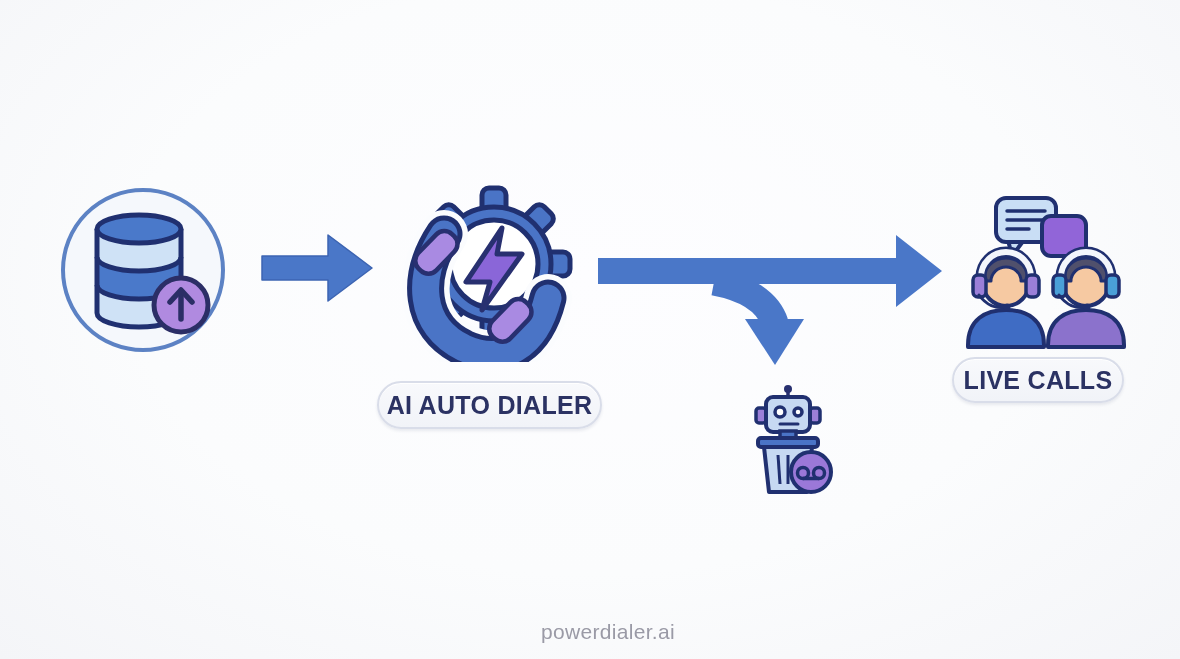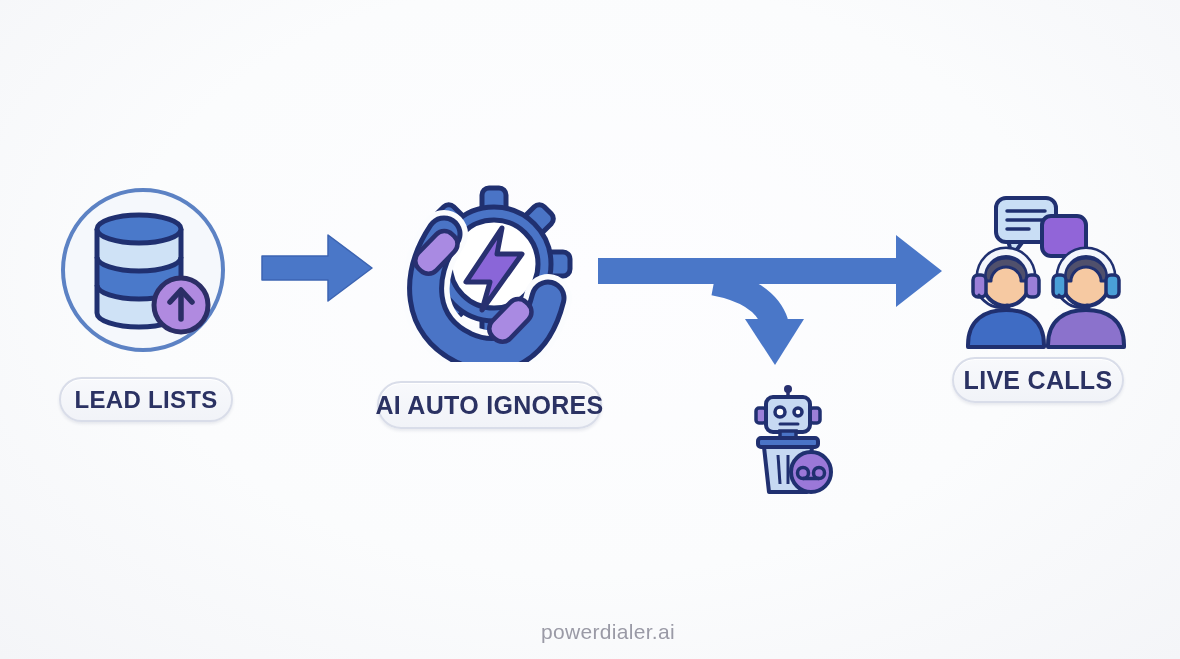--- a/index.html
+++ b/index.html
@@ -46,23 +46,20 @@
       <path d="M39,102 A42,14 0 0 0 123,102" fill="none" stroke="#203070" stroke-width="5"></path>
       <path d="M39,46 L39,130 A42,14 0 0 0 123,130 L123,46" fill="none" stroke="#203070" stroke-width="5"></path>
       <ellipse cx="81" cy="46" rx="42" ry="14" fill="#4a79ca" stroke="#203070" stroke-width="5"></ellipse>
     </g>
     <g>
       <circle cx="123" cy="122" r="27" fill="#b08ae0" stroke="#2b2e66" stroke-width="5"></circle>
       <path d="M123,136 L123,110" stroke="#2b2e66" stroke-width="5.5" stroke-linecap="round"></path>
       <path d="M112,119 L123,107 L134,119" fill="none" stroke="#2b2e66" stroke-width="5.5" stroke-linecap="round" stroke-linejoin="round"></path>
     </g>
   </svg>
-  <div class="pill" style="left:59px;top:377px;width:174px;height:45px;font-size:24px;">
-    <span>LEAD LISTS</span>
-  </div>
 
   <svg class="abs" style="left:258px;top:226px" width="118" height="84" viewBox="0 0 118 84">
     <polygon points="4,30 70,30 70,9 114,42 70,75 70,54 4,54" fill="#4a77c8" stroke="#3c64b2" stroke-width="1.5" stroke-linejoin="round"></polygon>
   </svg>
 
   <svg class="abs" style="left:398px;top:180px" width="186" height="182" viewBox="0 0 186 182">
     <g fill="#4a74c6" stroke="#203070" stroke-width="5">
       <rect x="84" y="8" width="24" height="30" rx="7" transform="rotate(0 96 84)"></rect>
       <rect x="84" y="8" width="24" height="30" rx="7" transform="rotate(45 96 84)"></rect>
       <rect x="84" y="8" width="24" height="30" rx="7" transform="rotate(90 96 84)"></rect>
@@ -77,21 +74,21 @@
     <path d="M104,48 L68,102 L92,102 L84,130 L124,74 L99,74 Z" fill="#8a66d8" stroke="#283070" stroke-width="5" stroke-linejoin="round"></path>
     <g>
       <path d="M46,54 C18,96 20,146 66,168 C106,186 138,166 150,118" fill="none" stroke="#fbfcfe" stroke-width="48" stroke-linecap="round"></path>
       <path d="M46,54 C18,96 20,146 66,168 C106,186 138,166 150,118" fill="none" stroke="#203070" stroke-width="37" stroke-linecap="round"></path>
       <path d="M46,54 C18,96 20,146 66,168 C106,186 138,166 150,118" fill="none" stroke="#4a74c6" stroke-width="27" stroke-linecap="round"></path>
       <rect x="14" y="60" width="48" height="25" rx="11" transform="rotate(-46 38 72)" fill="#a98ae2" stroke="#283070" stroke-width="4.5"></rect>
       <rect x="88" y="128" width="48" height="25" rx="11" transform="rotate(-46 112 140)" fill="#a98ae2" stroke="#283070" stroke-width="4.5"></rect>
     </g>
   </svg>
   <div class="pill" style="left:377px;top:381px;width:225px;height:48px;font-size:25px;">
-    <span>AI AUTO IGNORES</span>
+    <span>AI AUTO DIALER</span>
   </div>
 
   <svg class="abs" style="left:594px;top:226px" width="354" height="144" viewBox="0 0 354 144">
     <path d="M120,56 C152,62 174,76 181,97" fill="none" stroke="#4a77c8" stroke-width="27"></path>
     <polygon points="151,93 210,93 181,139" fill="#4a77c8"></polygon>
     <polygon points="4,32 302,32 302,9 348,45 302,81 302,58 4,58" fill="#4a77c8"></polygon>
   </svg>
 
   <svg class="abs" style="left:741px;top:381px" width="94" height="119" viewBox="0 0 94 119">
     <g>

